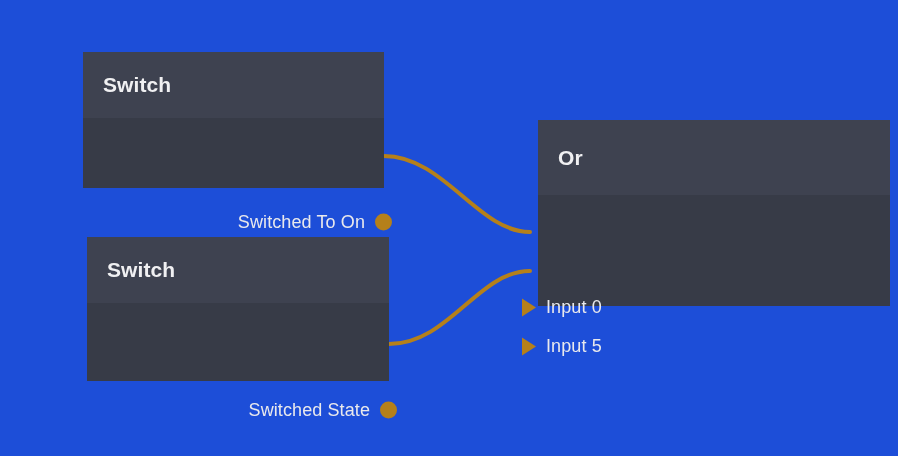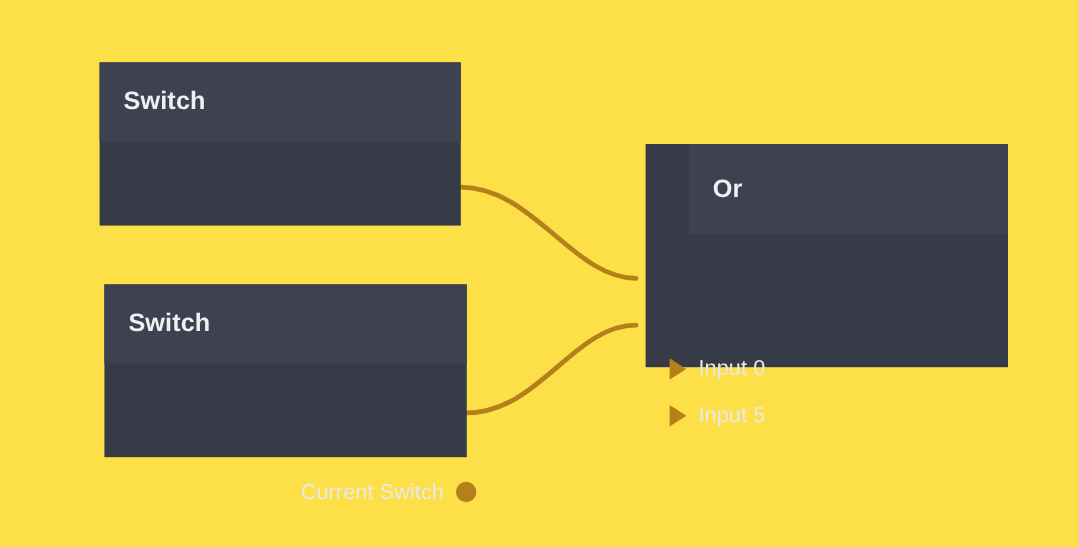--- a/index.html
+++ b/index.html
@@ -4,21 +4,21 @@
 <style>
   html, body {
     margin: 0;
     padding: 0;
     background: #222222;
   }
   #canvas {
     position: relative;
     width: 898px;
     height: 456px;
-    background: #fde047;
+    background: #1d4ed8;
     overflow: hidden;
     font-family: "Liberation Sans", sans-serif;
     -webkit-font-smoothing: antialiased;
   }
   #links-layer {
     position: absolute;
     left: 0;
     top: 0;
     width: 898px;
     height: 456px;
@@ -96,33 +96,39 @@
 
   <svg id="links-layer" viewBox="0 0 898 456" width="898" height="456">
       <path d="M 384 156 C 444 156, 478 232, 530 232" fill="none" stroke="#b5801a" stroke-width="4" stroke-linecap="round"></path>
       <path d="M 389 344 C 449 344, 478 271, 530 271" fill="none" stroke="#b5801a" stroke-width="4" stroke-linecap="round"></path>
     </svg>
 
 <div class="node" style="left: 83px; top: 52px; width: 301px; height: 136px;">
       <div class="node-header" style="height: 66px; padding-left: 20px;">
         <div class="node-title">Switch</div>
       </div>
+      <div class="node-body">
+        <div class="port-row out" style="top: 104px;">
+          <span class="port-label out-label">Switched To On</span>
+          <span class="port-dot"></span>
+        </div>
+      </div>
     </div>
     <div class="node" style="left: 87px; top: 237px; width: 302px; height: 144px;">
       <div class="node-header" style="height: 66px; padding-left: 20px;">
         <div class="node-title">Switch</div>
       </div>
       <div class="node-body">
         <div class="port-row out" style="top: 107px;">
-          <span class="port-label out-label">Current Switch</span>
+          <span class="port-label out-label">Switched State</span>
           <span class="port-dot"></span>
         </div>
       </div>
     </div>
-    <div class="node" style="left: 538px; top: 120px; width: 302px; height: 186px; padding-left: 36px;">
+    <div class="node" style="left: 538px; top: 120px; width: 352px; height: 186px;">
       <div class="node-header" style="height: 75px; padding-left: 20px;">
         <div class="node-title">Or</div>
       </div>
       <div class="node-body">
         <div class="port-row in" style="top: 112px;">
           <span class="port-arrow"></span>
           <span class="port-label in-label">Input 0</span>
         </div>
         <div class="port-row in" style="top: 151px;">
           <span class="port-arrow"></span>

